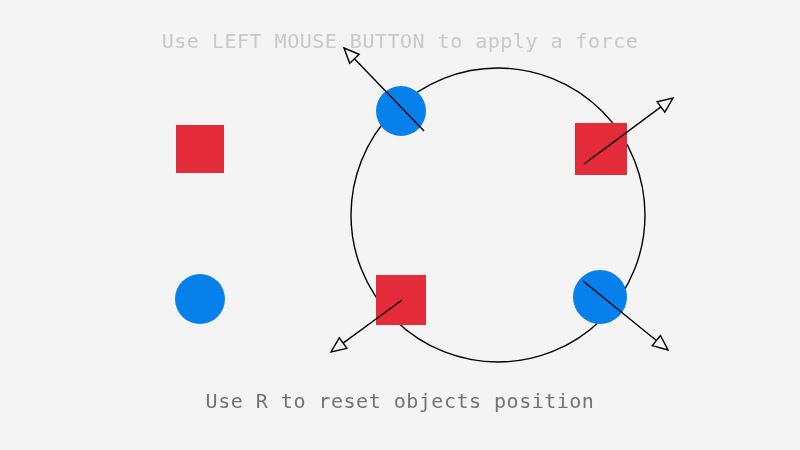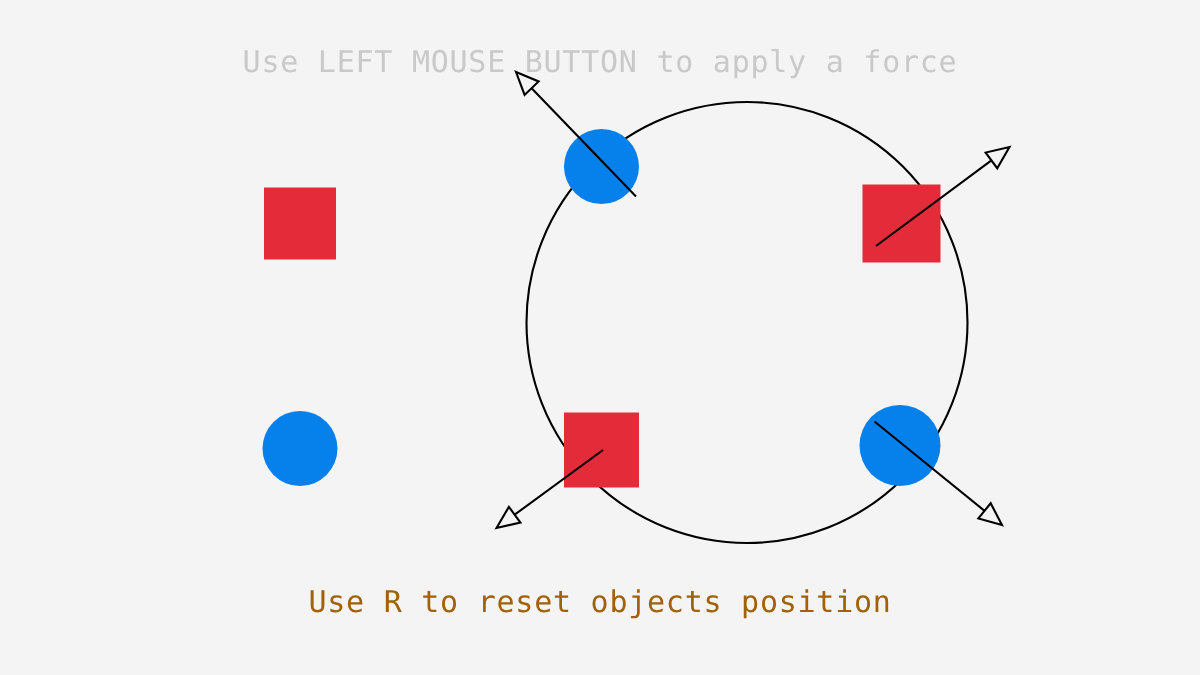--- a/index.html
+++ b/index.html
@@ -84,15 +84,15 @@
         </g>
         <g stroke="#000000" stroke-width="1.4" fill="none">
           <line x1="583" y1="281" x2="656.3541002289049" y2="340.54626959758167"></line>
           <polygon points="668,350 652.2574837211903,345.5928261650562 660.4507167366196,335.49971303010716"></polygon>
         </g>
       </g>
   </svg>
 
   <p class="hint-text" id="hint-top" style="color: rgb(201, 201, 201);">Use LEFT MOUSE BUTTON to apply a force</p>
 
-  <p class="hint-text" id="hint-bottom" style="color: #a16207;">Use R to reset objects position</p>
+  <p class="hint-text" id="hint-bottom" style="color: #737373;">Use R to reset objects position</p>
 
 </div>
 
 </body></html>

